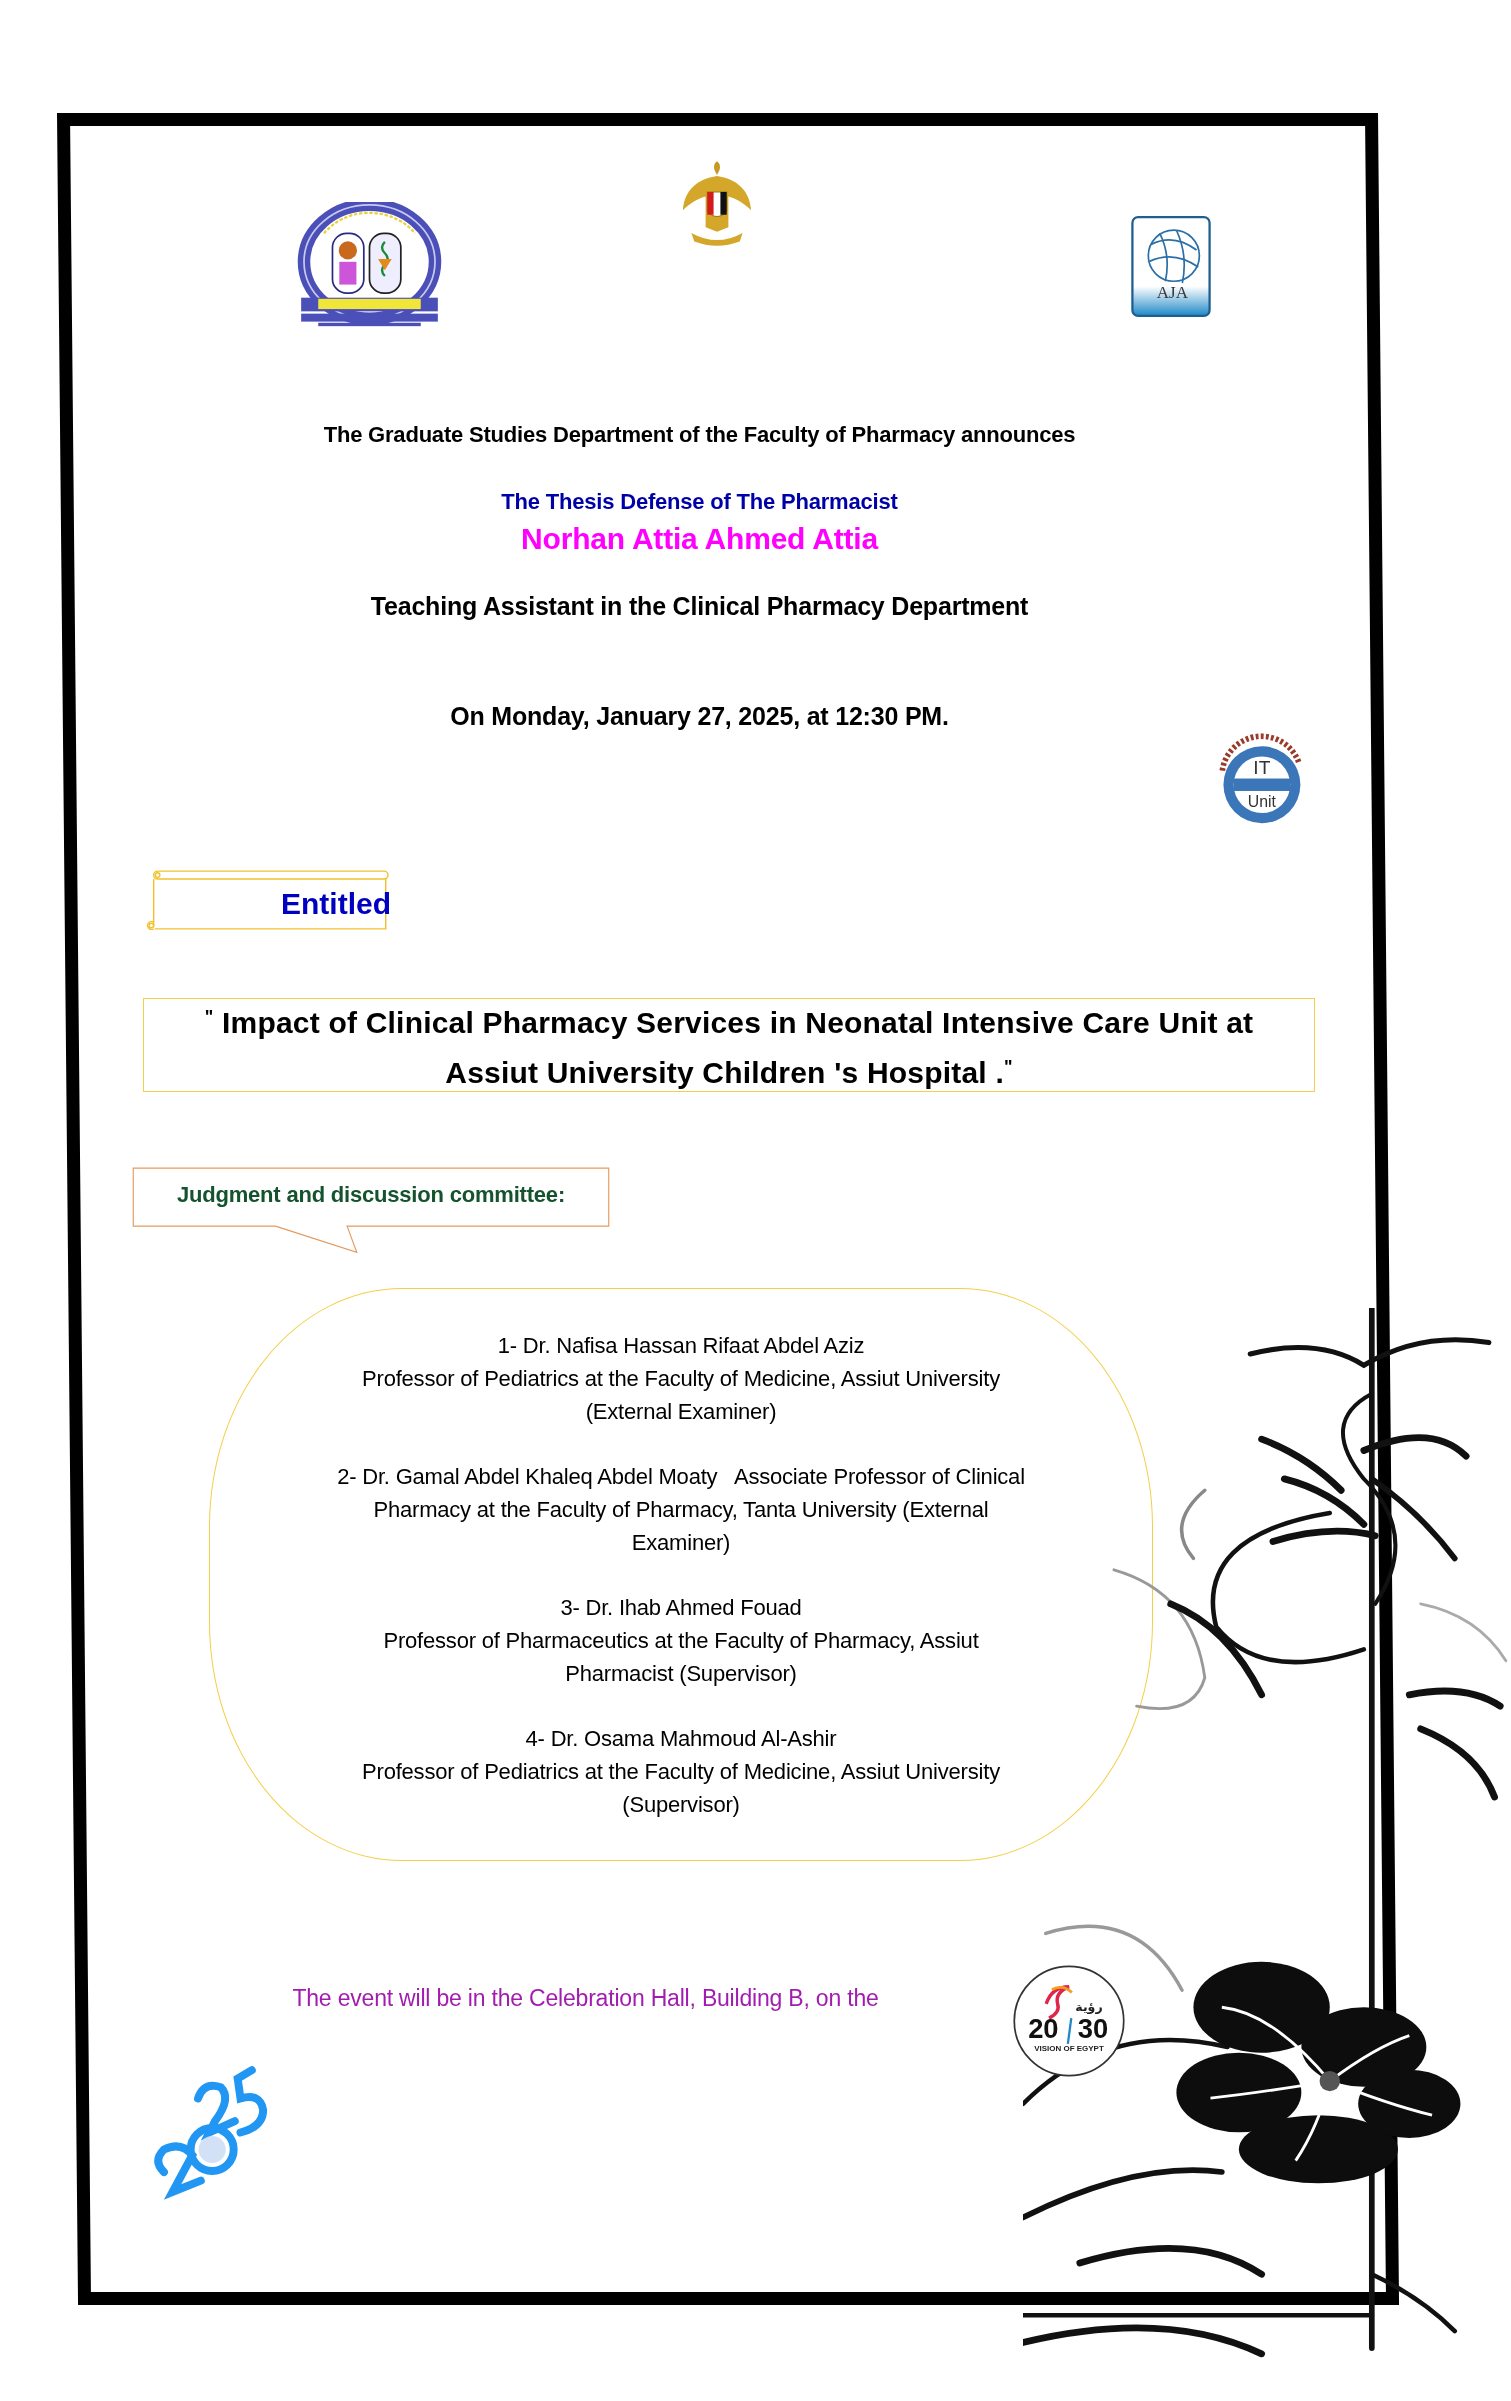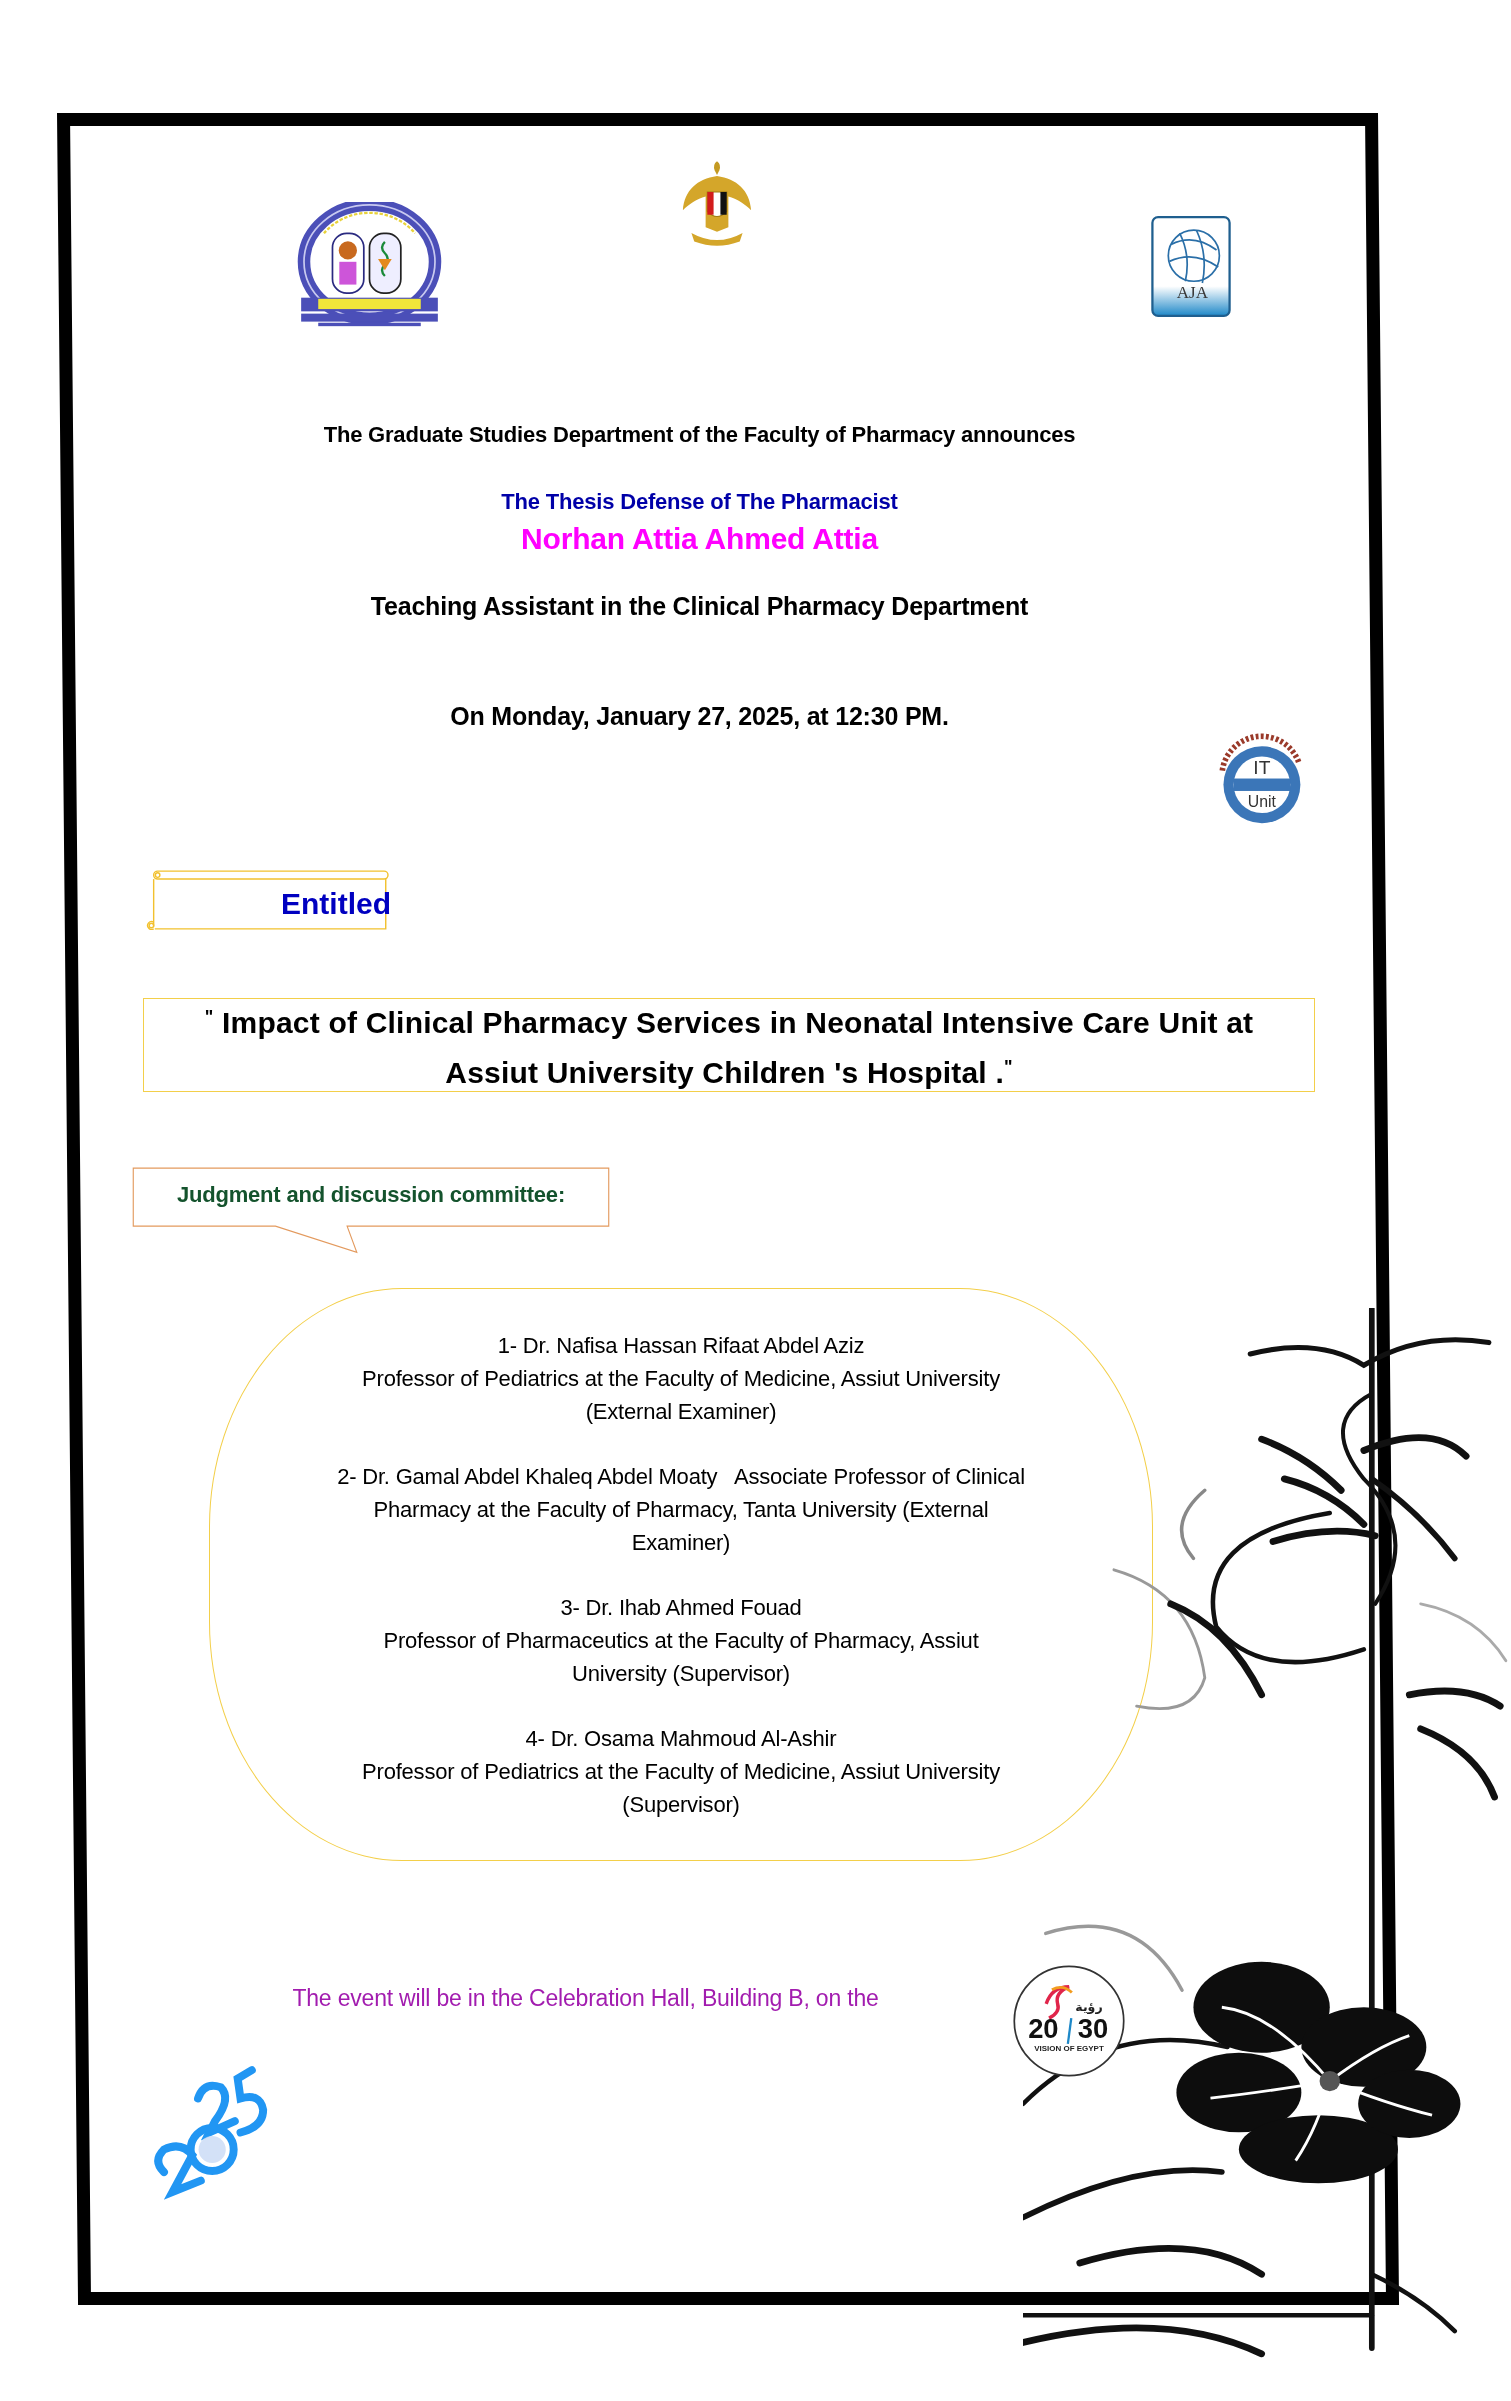--- a/index.html
+++ b/index.html
@@ -14,21 +14,21 @@
       transform: skewX(0.55deg);
       transform-origin: top left;
     }
 
     .abs { position: absolute; }
     .center-text { text-align: center; margin-top: 12px; }
 
     
     .logo-faculty { left: 284px; top: 202px; width: 171px; height: 131px; }
     .logo-eagle   { left: 680px; top: 159px; width: 74px; height: 91px; }
-    .logo-aja     { left: 1131px; top: 216px; width: 80px; height: 101px; margin-left: 20px; }
+    .logo-aja     { left: 1131px; top: 216px; width: 80px; height: 101px; }
     .logo-it      { left: 1211px; top: 731px; width: 99px; height: 99px; }
     .logo-2030    { left: 1012px; top: 1964px; width: 114px; height: 114px; }
     .logo-2025    { left: 147px;  top: 2047px; width: 136px; height: 154px; }
 
     .heading {
       font-family: "Liberation Sans", sans-serif;
       font-weight: bold;
       font-size: 22px;
       line-height: 35px;
       left: 0; right: 0;
@@ -213,21 +213,21 @@
       <span class="line">(External Examiner)</span>
     </div>
     <div class="member">
       <span class="line" style="white-space:pre">2- Dr. Gamal Abdel Khaleq Abdel Moaty   Associate Professor of Clinical</span>
       <span class="line">Pharmacy at the Faculty of Pharmacy, Tanta University (External</span>
       <span class="line">Examiner)</span>
     </div>
     <div class="member">
       <span class="line">3- Dr. Ihab Ahmed Fouad</span>
       <span class="line">Professor of Pharmaceutics at the Faculty of Pharmacy, Assiut</span>
-      <span class="line">University (Supervisor)</span>
+      <span class="line">Pharmacist (Supervisor)</span>
     </div>
     <div class="member">
       <span class="line">4- Dr. Osama Mahmoud Al-Ashir</span>
       <span class="line">Professor of Pediatrics at the Faculty of Medicine, Assiut University</span>
       <span class="line">(Supervisor)</span>
     </div>
   </div>
 </div>
 
 <div class="abs floral">

